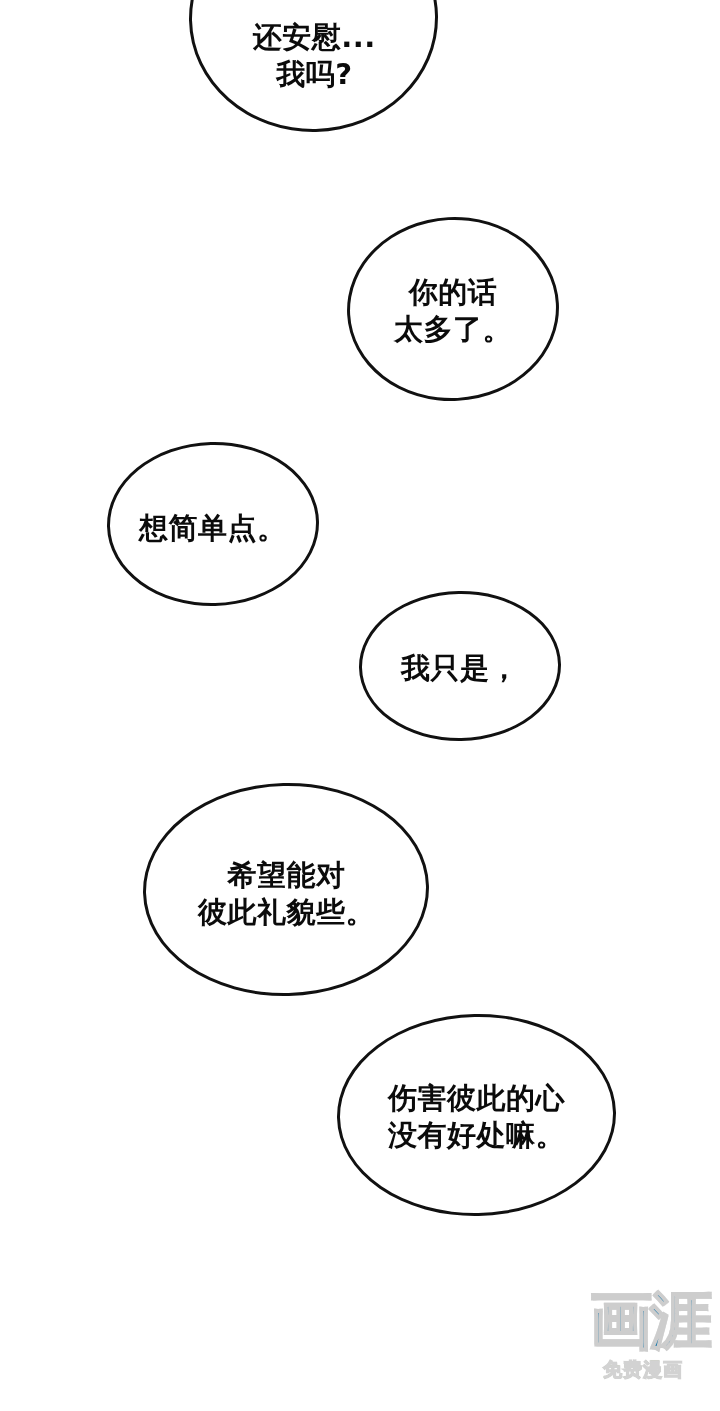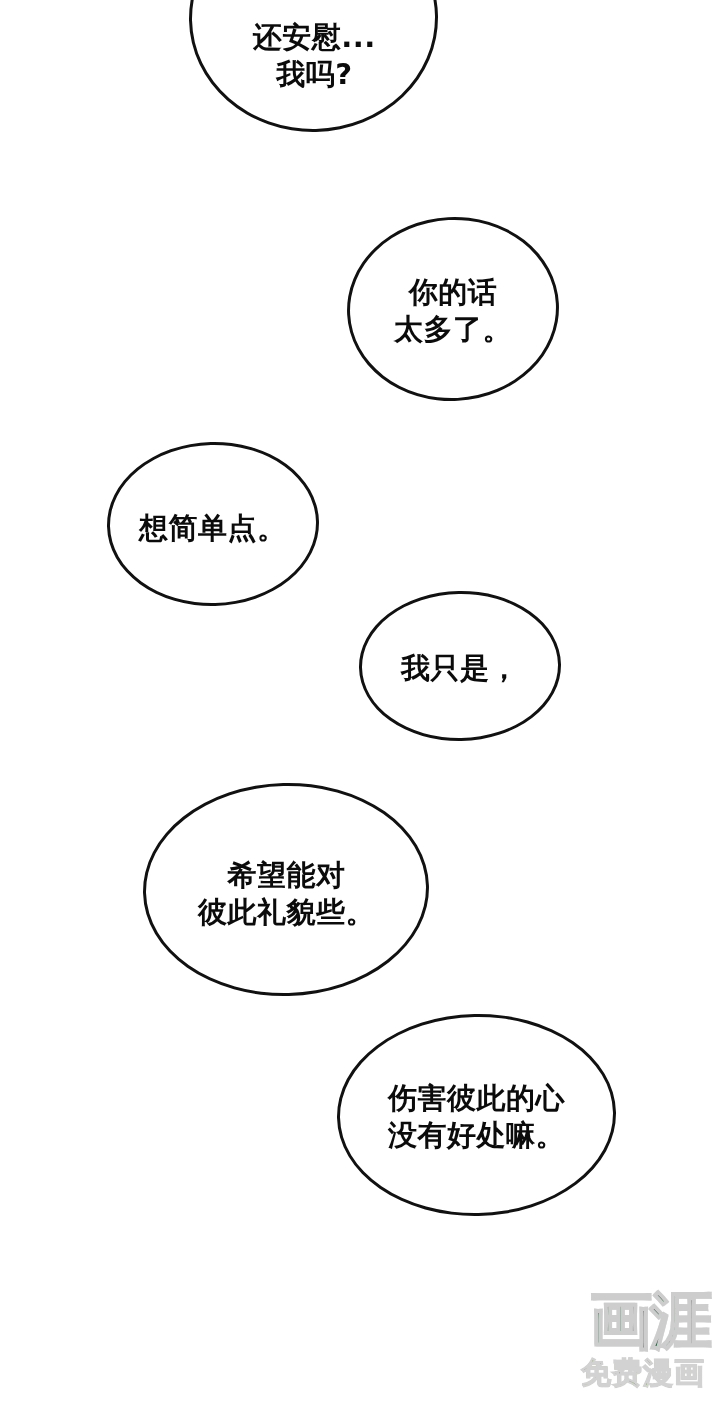--- a/index.html
+++ b/index.html
@@ -95,42 +95,42 @@
     align-items: center;
     justify-content: flex-start;
     overflow: hidden;
     opacity: 0.92;
   }
   .wm-mark {
     font-size: 62px;
     font-weight: 700;
     line-height: 1;
     letter-spacing: -2px;
-    color: #14532d;
+    color: #0369a1;
     -webkit-text-stroke: 2px #c9c9c9;
     text-shadow:
       0 0 1px #b9b9b9,
       1px 1px 0 #d8d8d8,
       -1px -1px 0 #d8d8d8;
     white-space: nowrap;
     margin-top: 4px;
     margin-left: 14px;
     font-family: "DejaVu Sans", "Liberation Sans", sans-serif;
   }
   .wm-sub {
-    font-size: 30px;
+    font-size: 19px;
     font-weight: 700;
     line-height: 1;
     letter-spacing: 1px;
     color: #4d7c0f;
     -webkit-text-stroke: 1.2px #cfcfcf;
     text-shadow: 0 0 1px #c2c2c2;
     white-space: nowrap;
     margin-top: 8px;
-    font-family: Liberation Mono, monospace;
+    font-family: Liberation Serif, serif;
   }
 </style>
 </head>
 <body>
 
 <div id="page">
 
   <div class="bubble" id="bubble-1">
     <div class="bubble-text">还安慰...
 我吗?</div>

